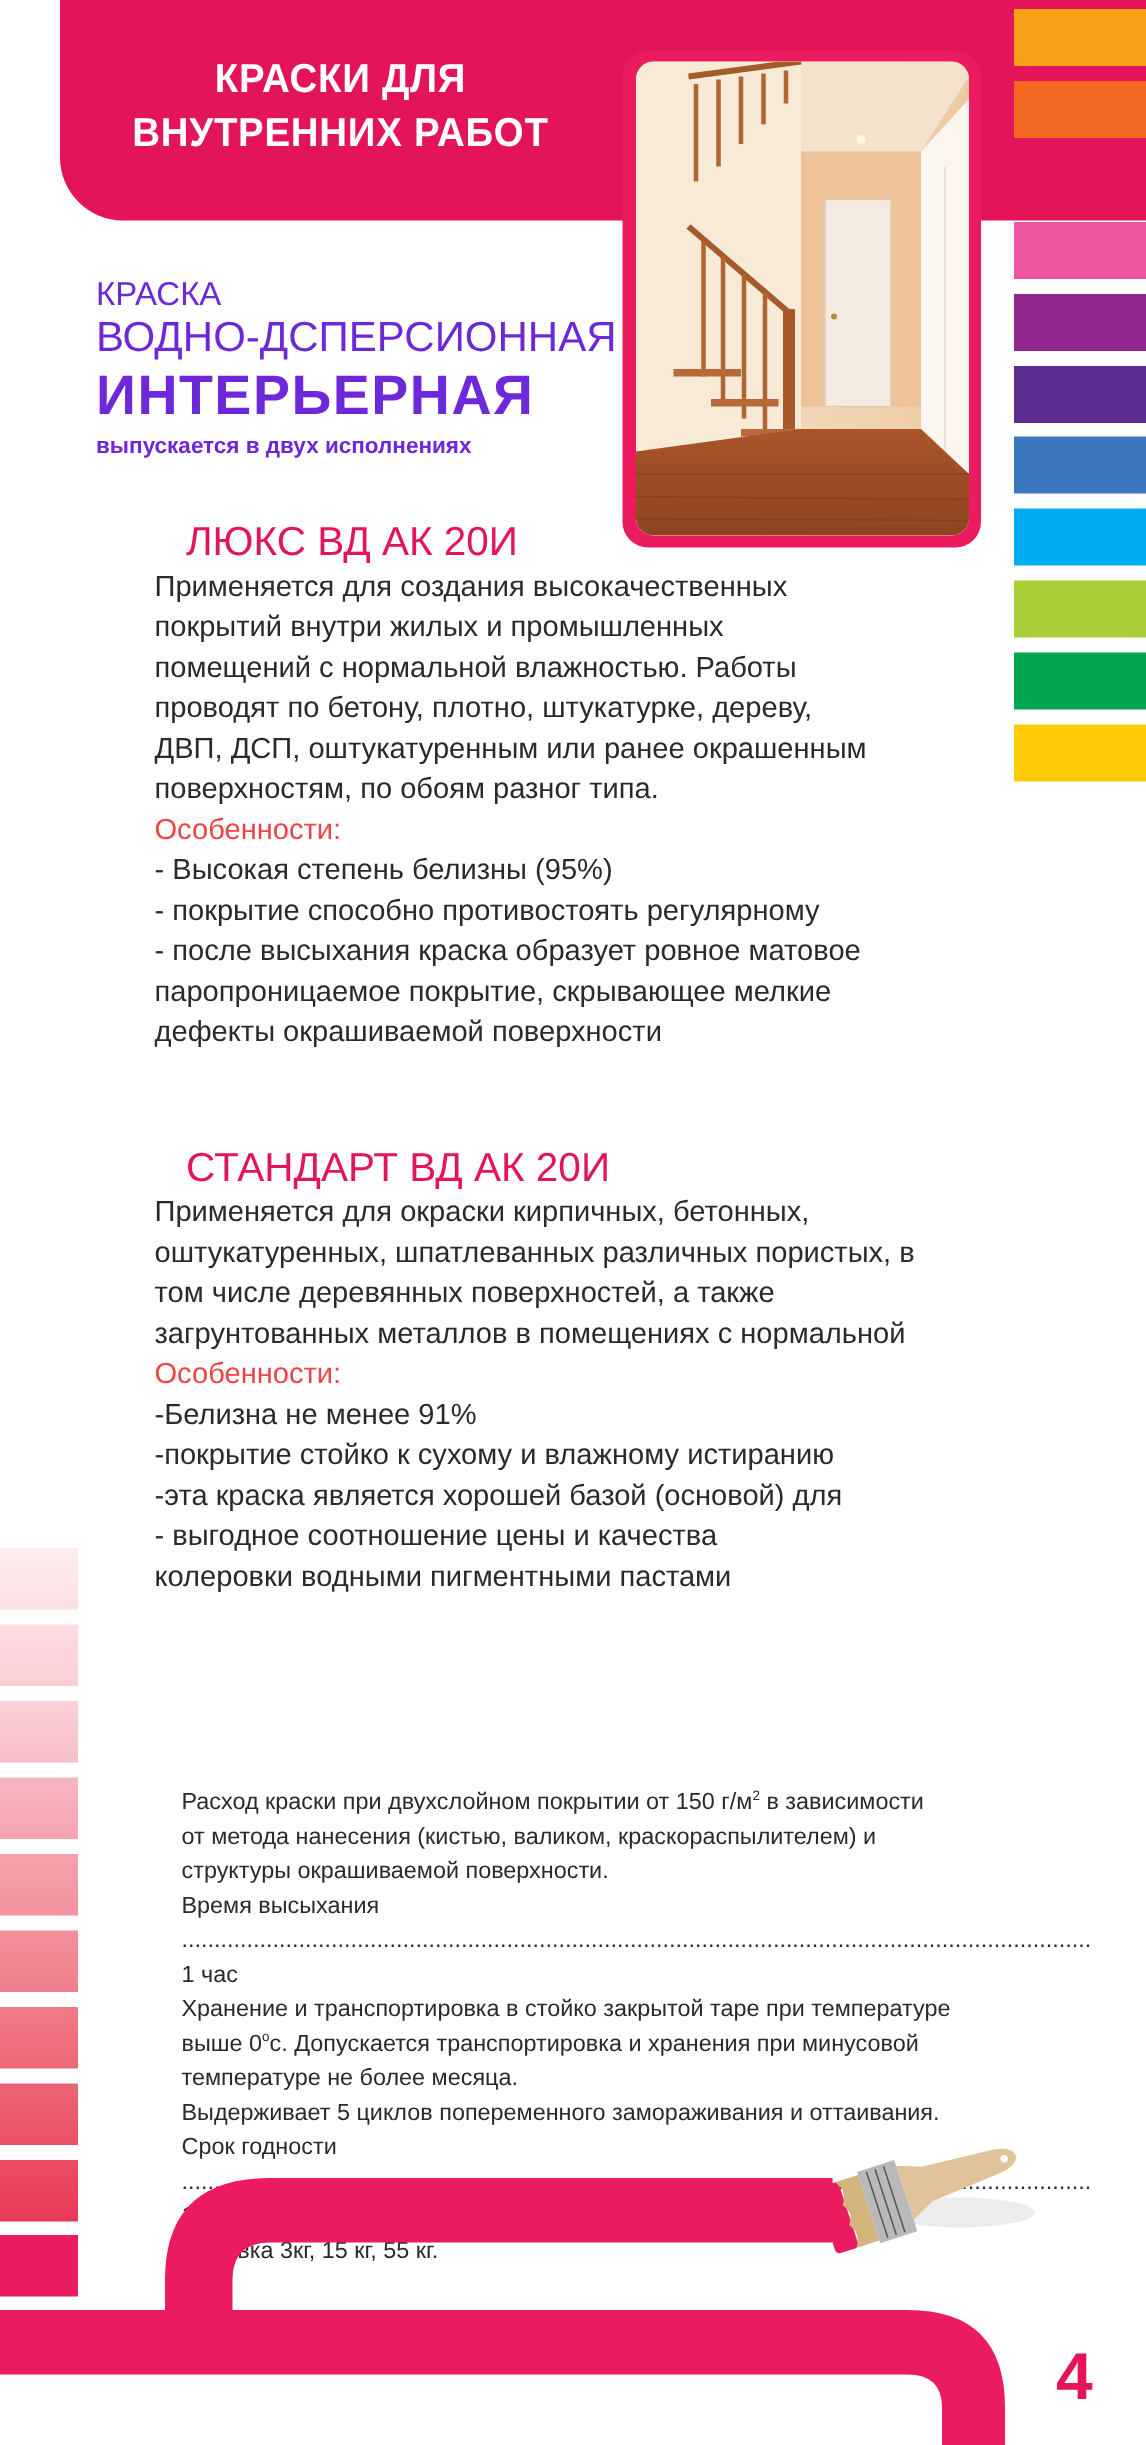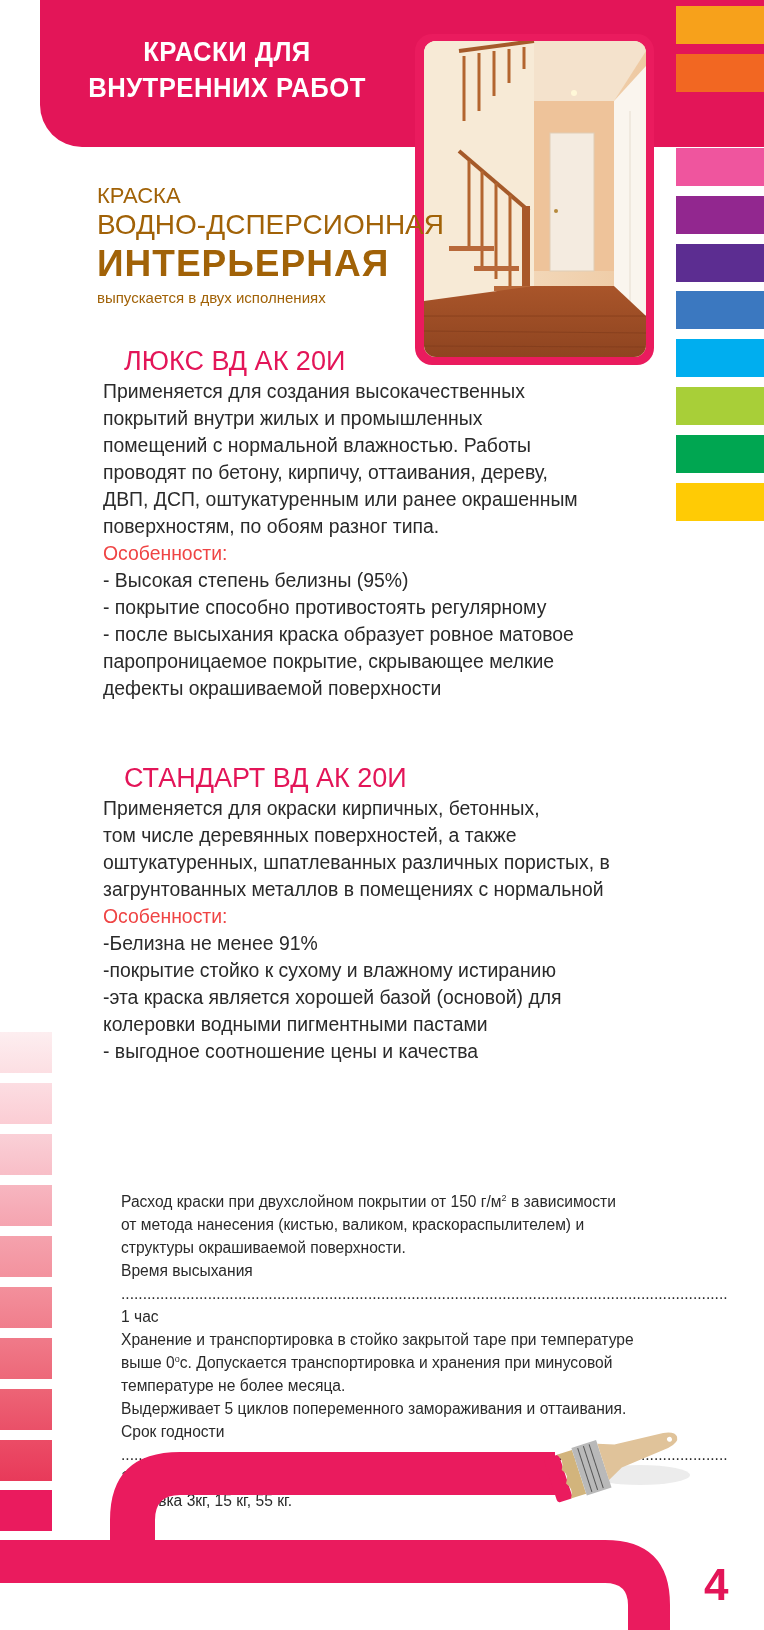--- a/index.html
+++ b/index.html
@@ -12,25 +12,25 @@
 
   
   .photo-frame { left:415px; top:34px; width:239px; height:331px; background:#ea1b5e; border-radius:17px; }
   .photo { left:424px; top:41px; width:222px; height:316px; border-radius:12px; overflow:hidden; background:#f0d9bc; }
 
   
   .swatch { width:112px; height:38px; left:676px; }
   .lswatch { left:0; width:52px; height:41px; }
 
   
-  .sub { left:64px; color:#a16207;margin-left:33px; }
+  .sub { left:64px; color:#6d28d9; }
   .sub1 { top:181px; font-size:22px; line-height:30px; }
   .sub2 { top:210px; font-size:28px; line-height:30px; }
   .sub3 { top:244px; font-size:37px; line-height:40px; font-weight:bold; letter-spacing:1px; }
-  .sub4 { top:288px; font-size:15px; line-height:20px; font-weight:normal; }
+  .sub4 { top:288px; font-size:15px; line-height:20px; font-weight:bold; }
 
   .product-title { left:91px; color:#e31558; font-size:27px; line-height:32px;margin-left:33px; }
   .body-text { left:91px; width:580px; font-size:19.4px; line-height:27px; color:#2a2a2a;margin-left:12px; }
   .body-text p { margin:0; white-space:nowrap; }
   .feat-label { color:#ef4444; }
 
   .small-text { left:121px; width:620px; font-size:15.6px; line-height:23px; color:#2a2a2a; }
   .small-text p { margin:0; white-space:nowrap; }
   .dots-line { display:flex; width:607px; white-space:nowrap;flex-direction:column; }
   .dots-line .dots { flex:1; overflow:hidden; }
@@ -136,43 +136,43 @@
 <div class="abs sub sub1">КРАСКА</div>
 <div class="abs sub sub2">ВОДНО-ДСПЕРСИОННАЯ</div>
 <div class="abs sub sub3">ИНТЕРЬЕРНАЯ</div>
 <div class="abs sub sub4">выпускается в двух исполнениях</div>
 
 <div class="abs product-title" style="top:345px">ЛЮКС ВД АК 20И</div>
 <div class="abs body-text" style="top:378px">
   <p>Применяется для создания высокачественных</p>
   <p>покрытий внутри жилых и промышленных</p>
   <p>помещений с нормальной влажностью. Работы</p>
-  <p>проводят по бетону, кирпичу, оттаивания, дереву,</p>
+  <p>проводят по бетону, плотно, штукатурке, дереву,</p>
   <p>ДВП, ДСП, оштукатуренным или ранее окрашенным</p>
   <p>поверхностям, по обоям разног типа.</p>
   <p class="feat-label">Особенности:</p>
   <p>- Высокая степень белизны (95%)</p>
   <p>- покрытие способно противостоять регулярному</p>
   <p>- после высыхания краска образует ровное матовое</p>
   <p>паропроницаемое покрытие, скрывающее мелкие</p>
   <p>дефекты окрашиваемой поверхности</p>
 </div>
 
 <div class="abs product-title" style="top:762px">СТАНДАРТ ВД АК 20И</div>
 <div class="abs body-text" style="top:795px">
   <p>Применяется для окраски кирпичных, бетонных,</p>
+  <p>оштукатуренных, шпатлеванных различных пористых, в</p>
   <p>том числе деревянных поверхностей, а также</p>
-  <p>оштукатуренных, шпатлеванных различных пористых, в</p>
   <p>загрунтованных металлов в помещениях с нормальной</p>
   <p class="feat-label">Особенности:</p>
   <p>-Белизна не менее 91%</p>
   <p>-покрытие стойко  к сухому и влажному истиранию</p>
   <p>-эта краска является хорошей базой (основой) для</p>
+  <p>- выгодное соотношение цены и качества</p>
   <p>колеровки водными пигментными пастами</p>
-  <p>- выгодное соотношение цены и качества</p>
 </div>
 
 <div class="abs small-text" style="top:1190px">
   <p><span>Расход краски при двухслойном покрытии от 150 г/м</span><sup>2</sup><span> в зависимости</span></p>
   <p>от метода нанесения (кистью, валиком, краскораспылителем) и</p>
   <p>структуры окрашиваемой поверхности.</p>
   <div class="dots-line">
     <span>Время высыхания </span>
     <span class="dots"></span>
     <span>1 час</span>

